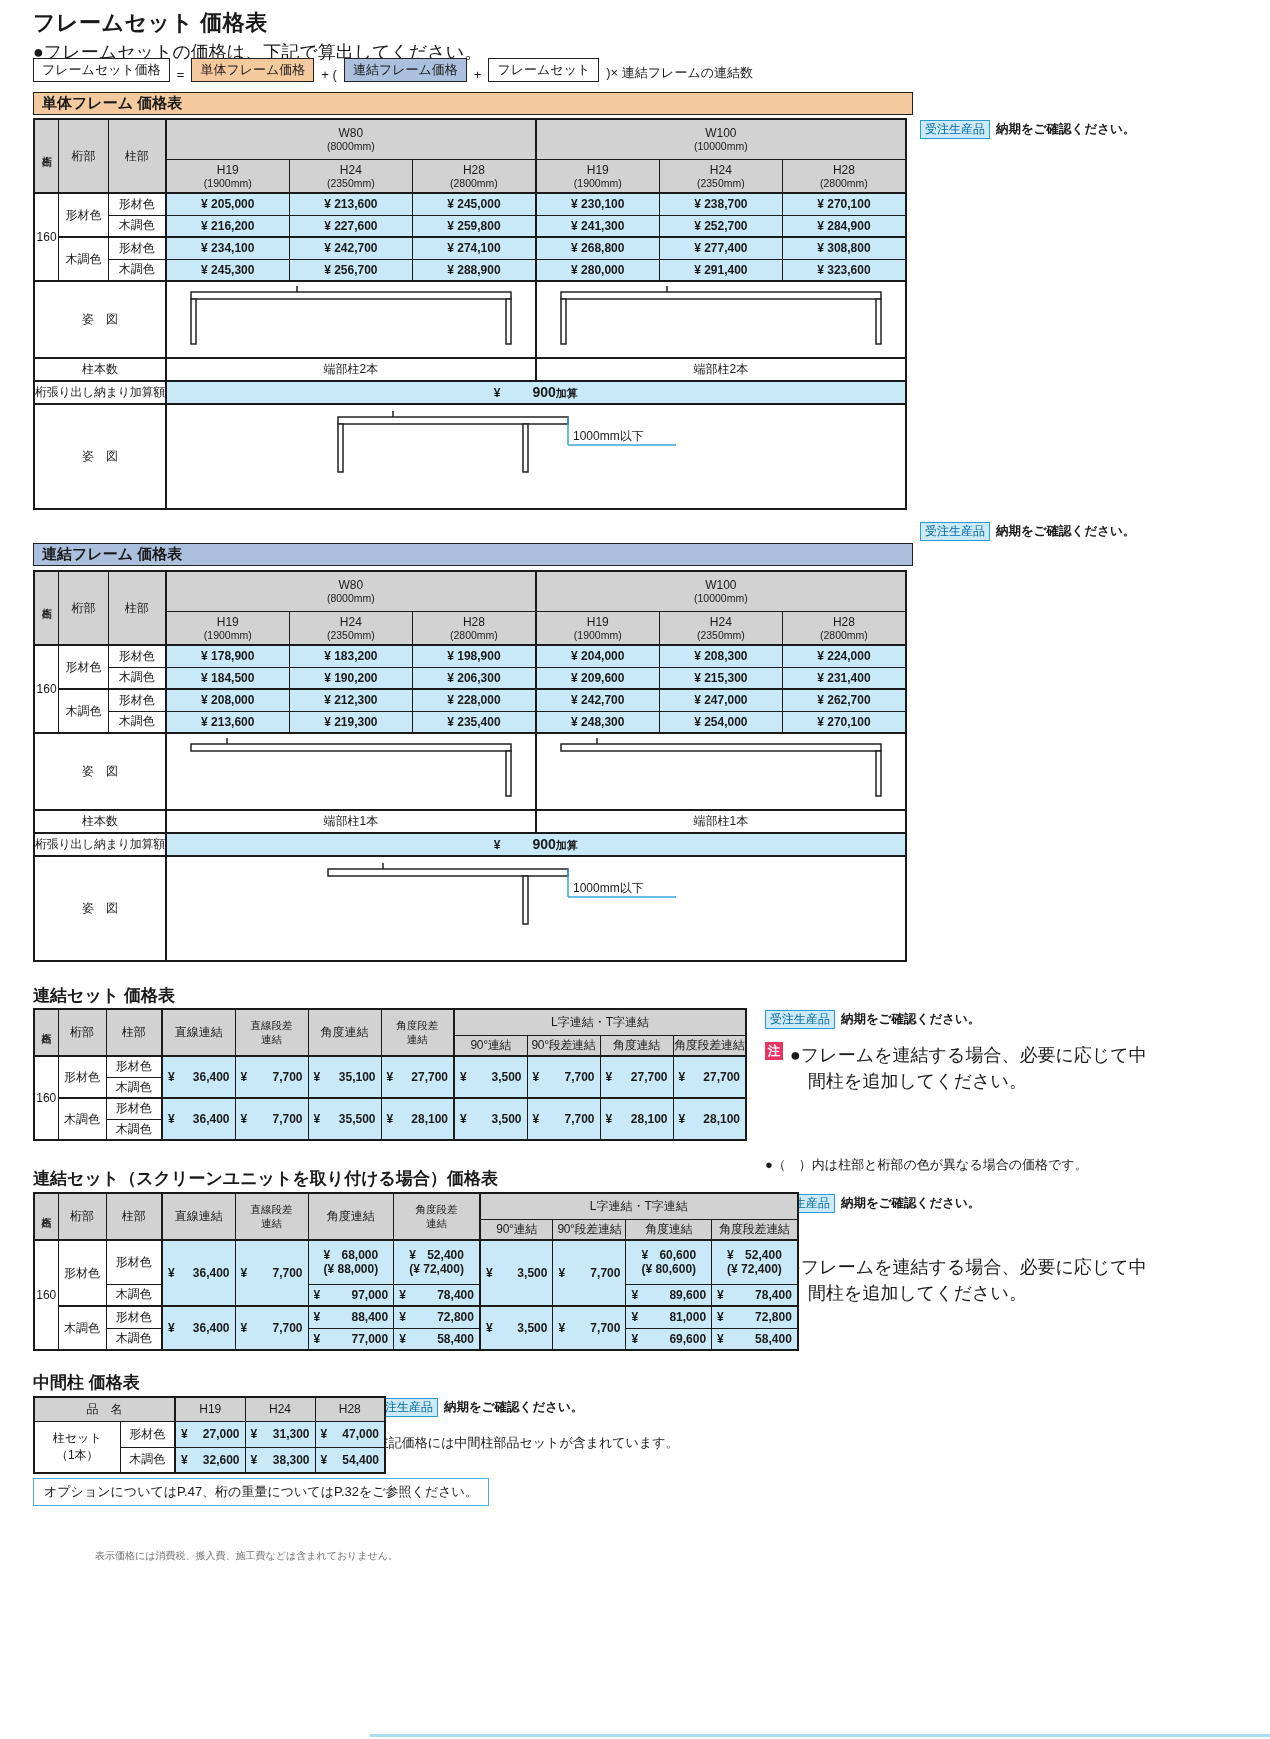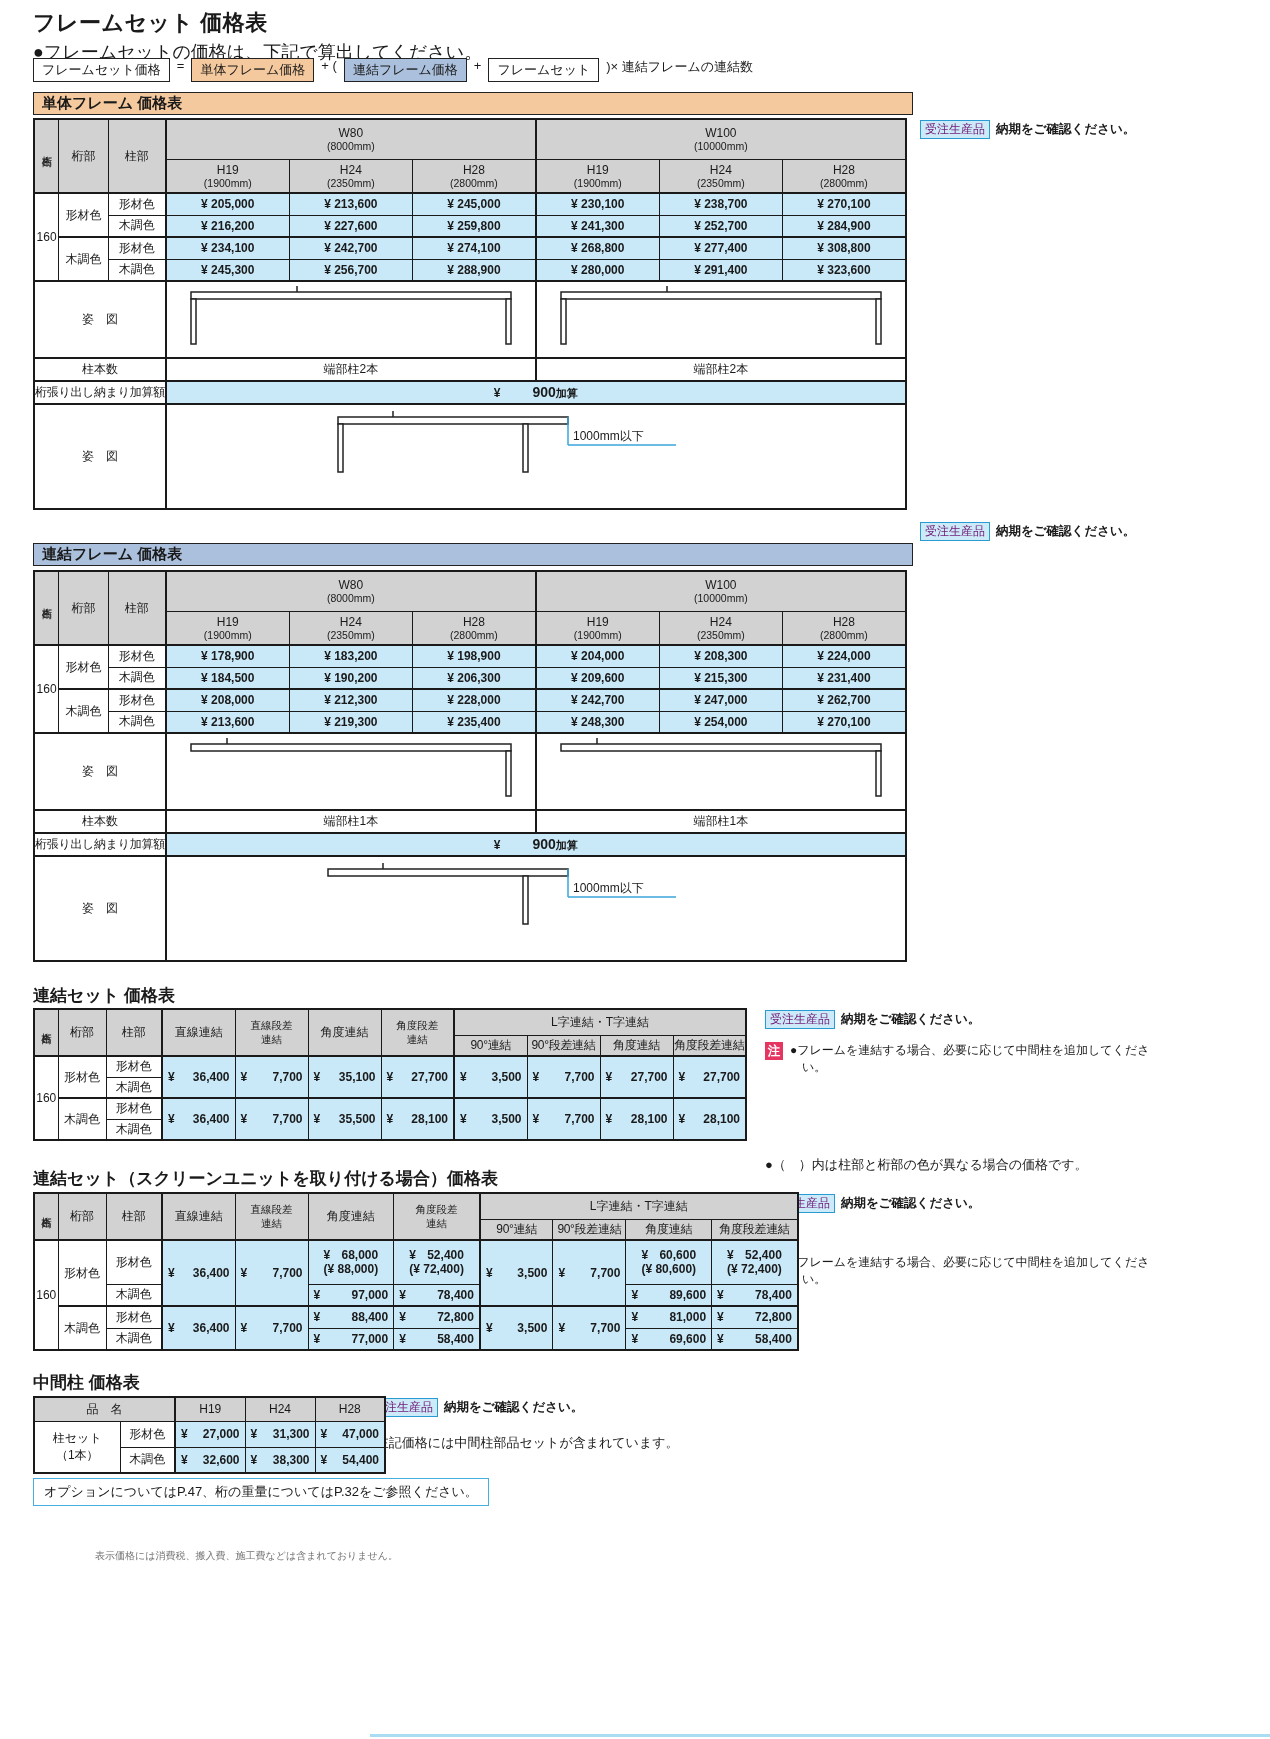--- a/index.html
+++ b/index.html
@@ -2,21 +2,21 @@
 <html><head>
 <meta charset="utf-8">
 <style>
 *{margin:0;padding:0;box-sizing:border-box}
 html,body{background:#fff}
 body{width:1270px;height:1739px;position:relative;overflow:hidden;
   font-family:"Liberation Sans","DejaVu Sans",sans-serif;color:#1a1a1a}
 .abs{position:absolute}
 .title{font-size:22px;font-weight:bold;letter-spacing:.5px}
 .intro{font-size:18px}
-.formula{display:flex;align-items:flex-start;gap:7px;font-size:13px;white-space:nowrap}
+.formula{display:flex;align-items:flex-end;gap:7px;font-size:13px;white-space:nowrap}
 .fbox{border:1px solid #222;padding:2px 8px;background:#fff}
 .fbox.orange{background:#f5c99e}
 .fbox.blue{background:#abc0dc}
 .secbar{border:1px solid #222;font-size:15px;font-weight:bold;padding:1px 8px;width:880px}
 .secbar.orange{background:#f5c99e}
 .secbar.blue{background:#abc0dc}
 .sectitle{font-size:17px;font-weight:bold}
 table.t{border-collapse:collapse;table-layout:fixed;border:2px solid #1a1a1a;background:#fff}
 .t td{border:1px solid #1a1a1a;text-align:center;vertical-align:middle;font-size:12px;padding:0;overflow:hidden;white-space:nowrap}
 .gray{background:#d2d2d2}
@@ -30,25 +30,25 @@
 .bl2{border-left-width:2px !important}
 .jcell{font-weight:bold;font-size:12.5px;padding:0 5px !important;text-align:justify;text-align-last:justify}
 .jline{font-weight:bold;font-size:12px;padding:0 15px;text-align:justify;text-align-last:justify}
 .h40{height:40px}.h34{height:34px}.h22{height:22px}.h76{height:76px}.h23{height:23px}
 .h104{height:104px}.h26{height:26px}.h21{height:21px}.h44{height:44px}.h24r{height:24px}.h26r{height:26px}
 .oh-val{display:flex;justify-content:center;align-items:baseline;font-weight:bold}
 .oh-gap{width:32px}
 .oh-num{font-size:14px;font-weight:bold}
 .oh-suf{font-size:11px;font-weight:bold}
 .order-note{display:flex;align-items:center;gap:6px;white-space:nowrap}
-.order-badge{background:#cdeaf9;color:#701a75;border:1px solid #2a9ad2;font-size:12px;padding:0 4px;line-height:17px}
+.order-badge{background:#cdeaf9;color:#0369a1;border:1px solid #2a9ad2;font-size:12px;padding:0 4px;line-height:17px}
 .order-text{font-size:12.5px;font-weight:bold}
 .note-row{display:flex;gap:7px;align-items:flex-start}
 .note-badge{flex:0 0 auto;width:18px;height:18px;background:#e73562;color:#fff;font-size:12.5px;font-weight:bold;text-align:center;line-height:18px}
-.note-text{font-size:12px;line-height:1.45;padding-left:1em;text-indent:-1em;width:360px}
+.note-text{font-size:18px;line-height:1.45;padding-left:1em;text-indent:-1em;width:360px}
 .plain-note{font-size:13px;white-space:nowrap}
 .opt-box{border:1px solid #45b0e0;padding:4px 10px;font-size:13px;white-space:nowrap;background:#fff}
 .footer-note{font-size:10px;color:#737373}
 .bottom-line{background:#aadcf2}
 svg text{font-family:"Liberation Sans","DejaVu Sans",sans-serif}
 </style>
 </head>
 <body>
 
 <h1 class="title abs" style="left:33px;top:8px">フレームセット 価格表</h1>

